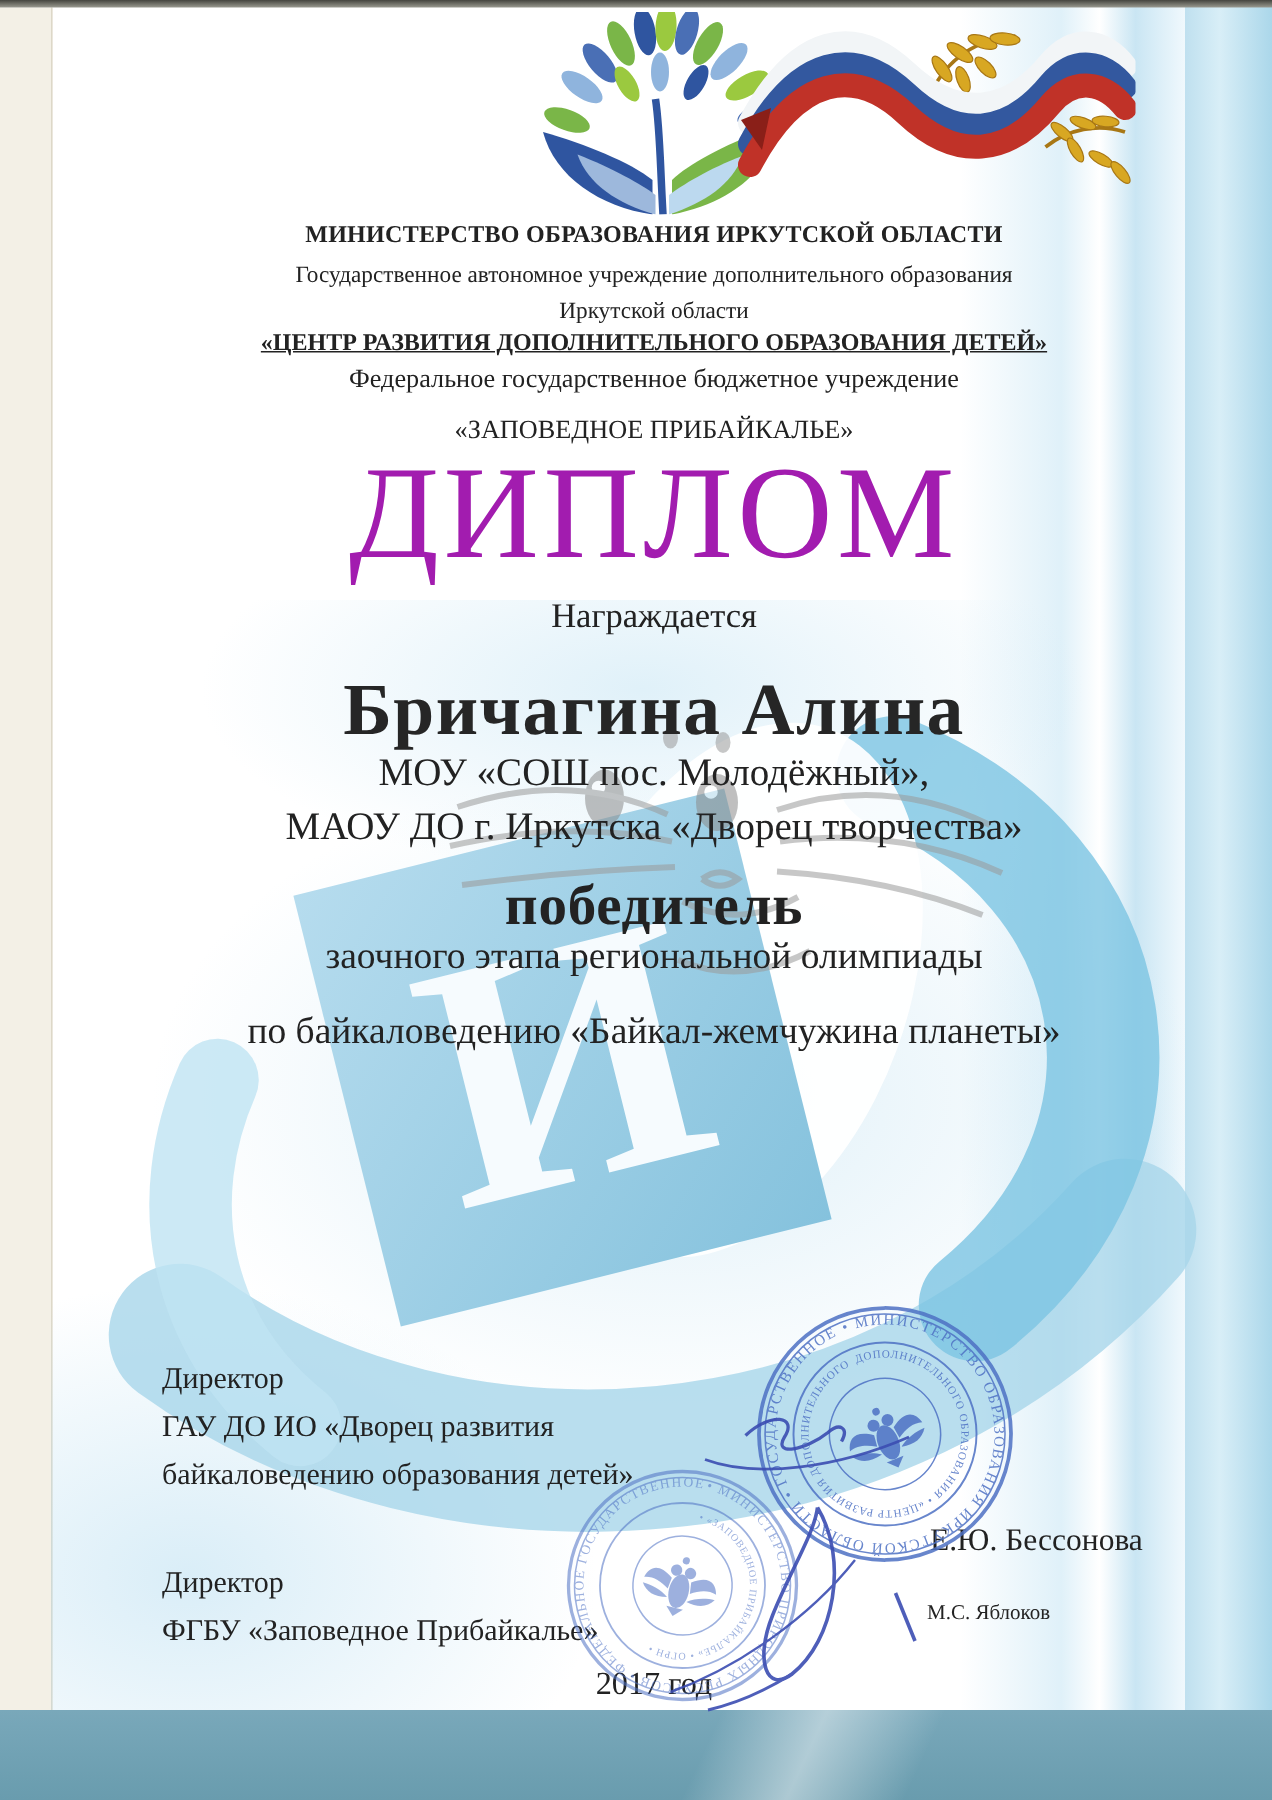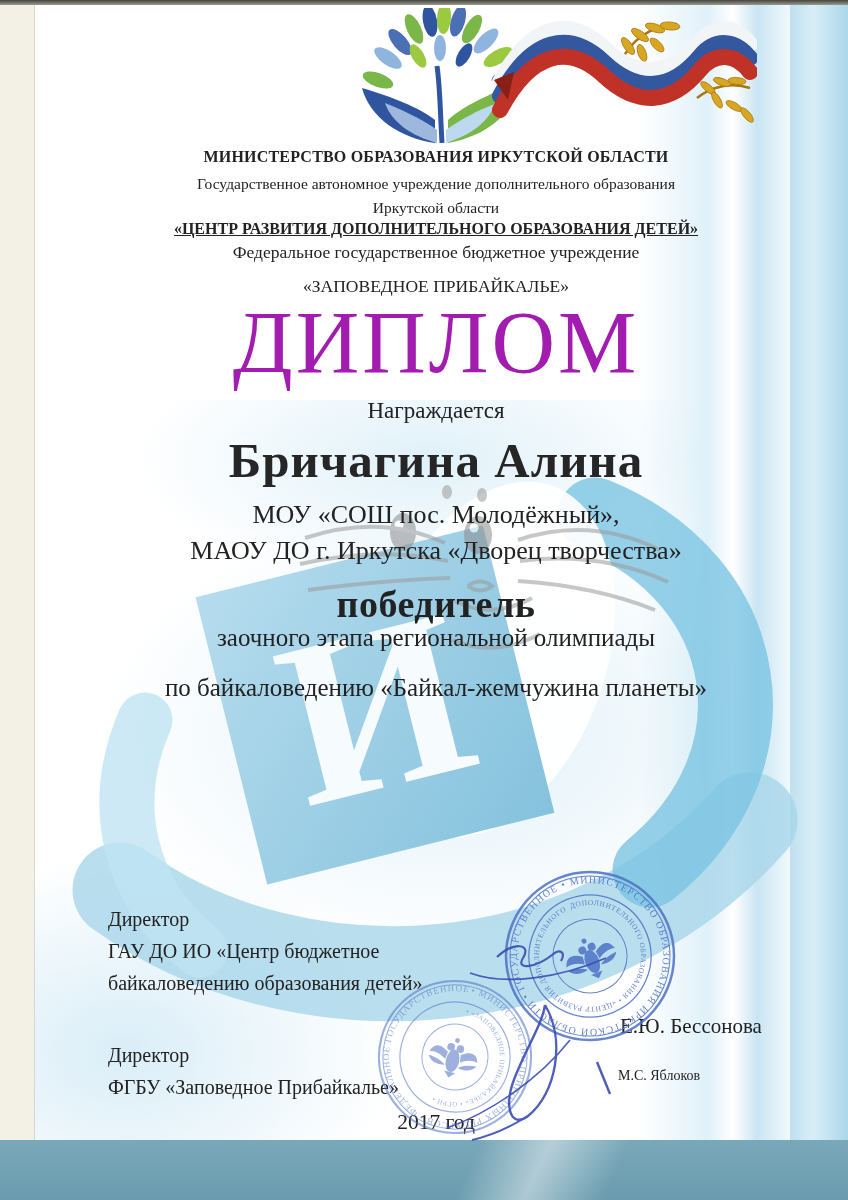--- a/index.html
+++ b/index.html
@@ -27,21 +27,21 @@
   .ctr{left:56px;width:760px;text-align:center;z-index:5;}
   .lft{left:108px;z-index:5;text-align:left;}
   .h1{top:148px;font-size:16px;font-weight:600;letter-spacing:.2px;}
   .h2{top:175px;font-size:15.5px;}
   .h3{top:199px;font-size:15.5px;}
   .h4{top:220px;font-size:16px;font-weight:600;text-decoration:underline;}
   .h5{top:242px;font-size:17.5px;}
   .h6{top:276px;font-size:17.5px;}
   .title{top:292px;font-size:88px;font-weight:400;color:#a21caf;letter-spacing:3px;}
   .awarded{top:398px;font-size:23px;}
-  .name{top:432px;font-size:49px;font-weight:700;letter-spacing:1px;color:#262626;}
+  .name{top:444px;font-size:49px;font-weight:700;letter-spacing:1px;color:#262626;}
   .school1{top:500px;font-size:26px;}
   .school2{top:536px;font-size:26px;}
   .winner{top:582px;font-size:38px;font-weight:700;letter-spacing:.5px;}
   .stage-line{top:624px;font-size:25px;}
   .topic-line{top:674px;font-size:25px;}
   .sg{font-size:20px;}
   .d1a{top:908px;} .d1b{top:940px;} .d1c{top:972px;}
   .n1{left:620px;top:970px;font-size:21px;z-index:5;margin-top:44px;}
   .d2a{top:1044px;} .d2b{top:1076px;}
   .n2{left:618px;top:1068px;font-size:14px;z-index:5;}
@@ -154,21 +154,21 @@
   <div class="abs ctr title">ДИПЛОМ</div>
   <div class="abs ctr awarded">Награждается</div>
   <div class="abs ctr name">Бричагина Алина</div>
   <div class="abs ctr school1">МОУ «СОШ пос. Молодёжный»,</div>
   <div class="abs ctr school2">МАОУ ДО г. Иркутска «Дворец творчества»</div>
   <div class="abs ctr winner">победитель</div>
   <div class="abs ctr stage-line">заочного этапа региональной олимпиады</div>
   <div class="abs ctr topic-line">по байкаловедению «Байкал-жемчужина планеты»</div>
 
   <div class="abs lft sg d1a">Директор</div>
-  <div class="abs lft sg d1b">ГАУ ДО ИО «Центр бюджетное</div>
+  <div class="abs lft sg d1b">ГАУ ДО ИО «Дворец развития</div>
   <div class="abs lft sg d1c">байкаловедению образования детей»</div>
   <div class="abs n1">Е.Ю. Бессонова</div>
   <div class="abs lft sg d2a">Директор</div>
   <div class="abs lft sg d2b">ФГБУ «Заповедное Прибайкалье»</div>
   <div class="abs n2">М.С. Яблоков</div>
   <div class="abs ctr year">2017 год</div>
 
   <svg width="0" height="0" style="position:absolute">
     <defs>
       <g id="eagle" fill="#4e71c4">

